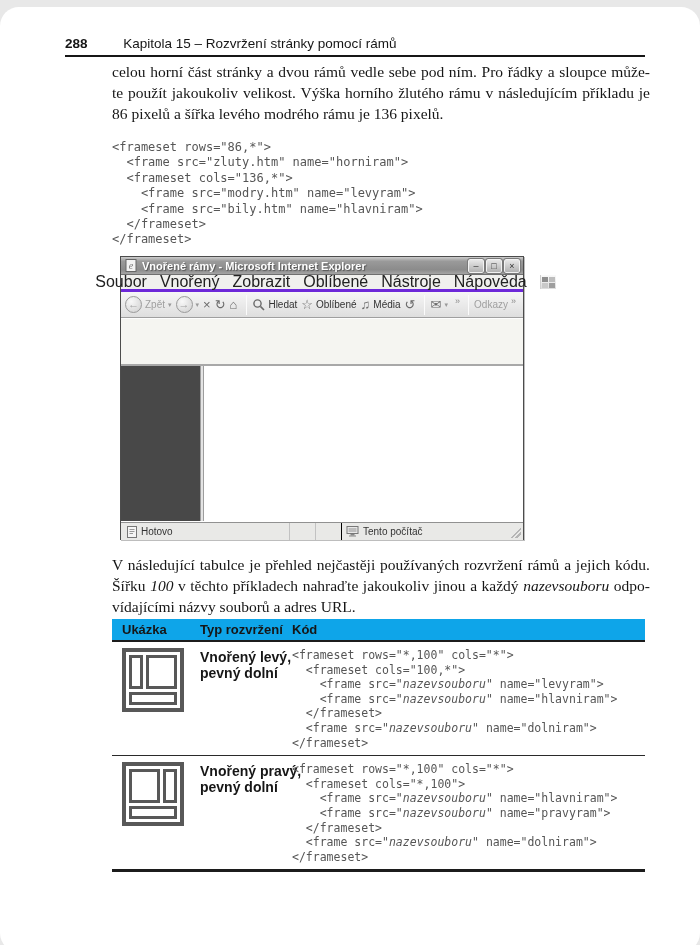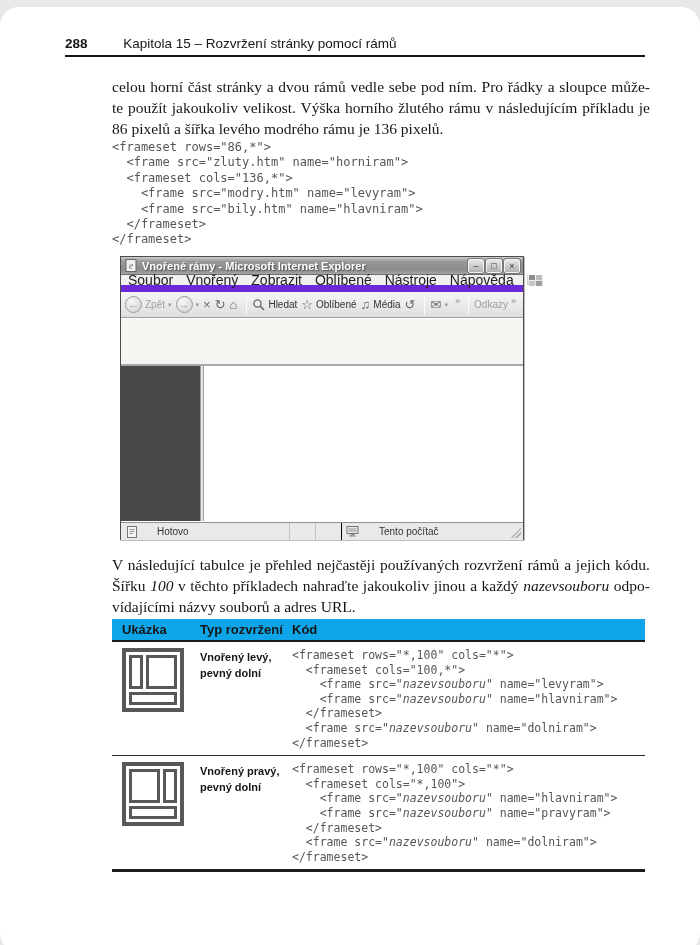--- a/index.html
+++ b/index.html
@@ -35,22 +35,22 @@
   .titlebar { height:18px; display:flex; align-items:center; padding:0 3px 0 4px;
     background:linear-gradient(#cdcdcd, #9a9a9a 25%, #8b8b8b 75%, #a5a5a5);
     border-bottom:1px solid #6f6f6f; }
   .titlebar .ticon { width:13px; height:13px; margin-right:4px; flex:none; }
   .titlebar .ttext { flex:1; color:#ffffff; font-size:11px; font-weight:bold;
     text-shadow:1px 1px 1px #555; white-space:nowrap; overflow:hidden; }
   .winbtns { display:flex; gap:2px; }
   .winbtn { width:16px; height:14px; font-size:9px; line-height:12px; text-align:center;
     color:#333; background:linear-gradient(#e8e8e8,#b2b2b2); border:1px solid #f2f2f2;
     outline:1px solid #7a7a7a; border-radius:2px; cursor:default; }
-  .menubar { height:17px; background:#f0f0ee; border-bottom:7px solid #6d28d9;
-    display:flex; align-items:center; padding-left:7px; font-size:14px; color:#222; }
+  .menubar { height:17px; background:#f0f0ee; border-bottom:3px solid #6d28d9;
+    display:flex; align-items:center; padding-left:7px; font-size:16px; color:#222;justify-content:center; }
   .menubar .mitem { margin-right:13px; }
   .menubar .mspacer { flex:1; }
   .menubar .winlogo { width:24px; align-self:stretch; display:flex; align-items:center;
     justify-content:center; border-left:1px solid #cfcfcf; background:linear-gradient(#fafafa,#dcdcdc); }
   .toolbar { height:26px; background:linear-gradient(#f6f6f6,#dedede);
     border-bottom:1px solid #9f9f9f; display:flex; align-items:center; padding:0 4px; font-size:10px; }
   .tbtn { display:flex; align-items:center; gap:3px; margin-right:4px; color:#333; }
   .tbtn .circ { width:17px; height:17px; border-radius:50%; border:1px solid #9a9a9a;
     background:radial-gradient(circle at 35% 30%, #f8f8f8, #cfcfcf); color:#a2a2a2;
     font-size:11px; line-height:15px; text-align:center; }
@@ -63,38 +63,38 @@
   .linksbar { display:flex; align-items:center; margin-left:auto; font-size:10px; }
 
   .bcontent { position:relative; height:204px; background:#ffffff; border-top:1px solid #fdfdfd; }
   .frame-top { height:47px; background:#f5f5f1; border-bottom:2px solid #a8a8a8; }
   .frame-row { display:flex; height:155px; }
   .frame-left { width:79px; background:#484848; }
   .frame-div { width:4px; background:#e4e4e4; border-left:1px solid #9d9d9d; border-right:1px solid #9d9d9d; }
   .frame-main { flex:1; background:#ffffff; }
   .statusbar { height:18px; background:#e9e9e7; border-top:1px solid #919191; display:flex;
     align-items:center; font-size:10px; color:#333; padding:0 2px; }
-  .statusbar .scell { display:flex; align-items:center; gap:20px; padding:0 4px; height:100%; }
+  .statusbar .scell { display:flex; align-items:center; gap:4px; padding:0 4px; height:100%; }
   .statusbar .grow { flex:1; }
   .statusbar .sdiv { width:26px; height:100%; border-left:1px solid #c2c2c2; }
   .statusbar .szone { border-left:1px solid #000000; width:168px; }
   .statusbar .grip { width:12px; height:12px; margin-left:auto;
     background:linear-gradient(135deg, transparent 55%, #b5b5b5 55%, #b5b5b5 65%, transparent 65%, transparent 75%, #b5b5b5 75%, #b5b5b5 85%, transparent 85%); }
 
   
   .ltable { position:absolute; left:112px; top:612px; width:533px;
     font-family:"Liberation Sans", sans-serif; }
   .ltable .thead { display:grid; grid-template-columns:88px 92px 1fr; background:#0ea5e9;
     height:23px; align-items:center; font-size:13px; font-weight:bold;
     border-bottom:2px solid #1c1c1c; }
   .ltable .thead .hcell:first-child { padding-left:10px; }
   .ltable .trow { display:grid; grid-template-columns:88px 92px 1fr; padding:6px 0 5px; }
   .ltable .trow + .trow { border-top:1px solid #2a2a2a; }
   .ltable .tbottom { border-top:3px solid #1c1c1c; }
-  .ttype { font-size:11px; font-weight:bold; line-height:16px; padding-top:1px; }
+  .ttype { font-size:14px; font-weight:bold; line-height:16px; padding-top:1px; }
   .ttype .rline { white-space:nowrap; }
   .tcode { font-family:"DejaVu Sans Mono", monospace; font-size:11.5px; line-height:14.6px; color:#565656; }
 
   .diagram { width:62px; height:64px; margin-left:10px; border:4px solid #585858;
     padding:3px; display:flex; flex-direction:column; gap:3px; background:#fff; }
   .diagram .dtop { flex:1; display:flex; gap:3px; }
   .diagram .dcell { border:3px solid #585858; background:#fff; }
   .diagram .dnarrow { width:14px; }
   .diagram .dwide { flex:1; }
   .diagram .dbottom { height:13px; border:3px solid #585858; }
@@ -103,21 +103,21 @@
 <body>
 
 <div class="page">
 
   <div class="runhead">
     <span class="pnum">288</span>
     <span class="chap">Kapitola 15 – Rozvržení stránky pomocí rámů</span>
   </div>
   <div class="runhead-rule"></div>
 
-  <div class="para" style="top:69px;">
+  <div class="para" style="top:54px;">
       <div class="rline">celou horní část stránky a dvou rámů vedle sebe pod ním. Pro řádky a sloupce může-</div>
       <div class="rline">te použít jakoukoliv velikost. Výška horního žlutého rámu v následujícím příkladu je</div>
       <div class="rline rlast">86 pixelů a šířka levého modrého rámu je 136 pixelů.</div>
     </div>
 
   <div class="codeblock" style="top:133px;">
       <div class="rline">&lt;frameset rows="86,*"&gt;</div>
       <div class="rline">  &lt;frame src="zluty.htm" name="horniram"&gt;</div>
       <div class="rline">  &lt;frameset cols="136,*"&gt;</div>
       <div class="rline">    &lt;frame src="modry.htm" name="levyram"&gt;</div>

